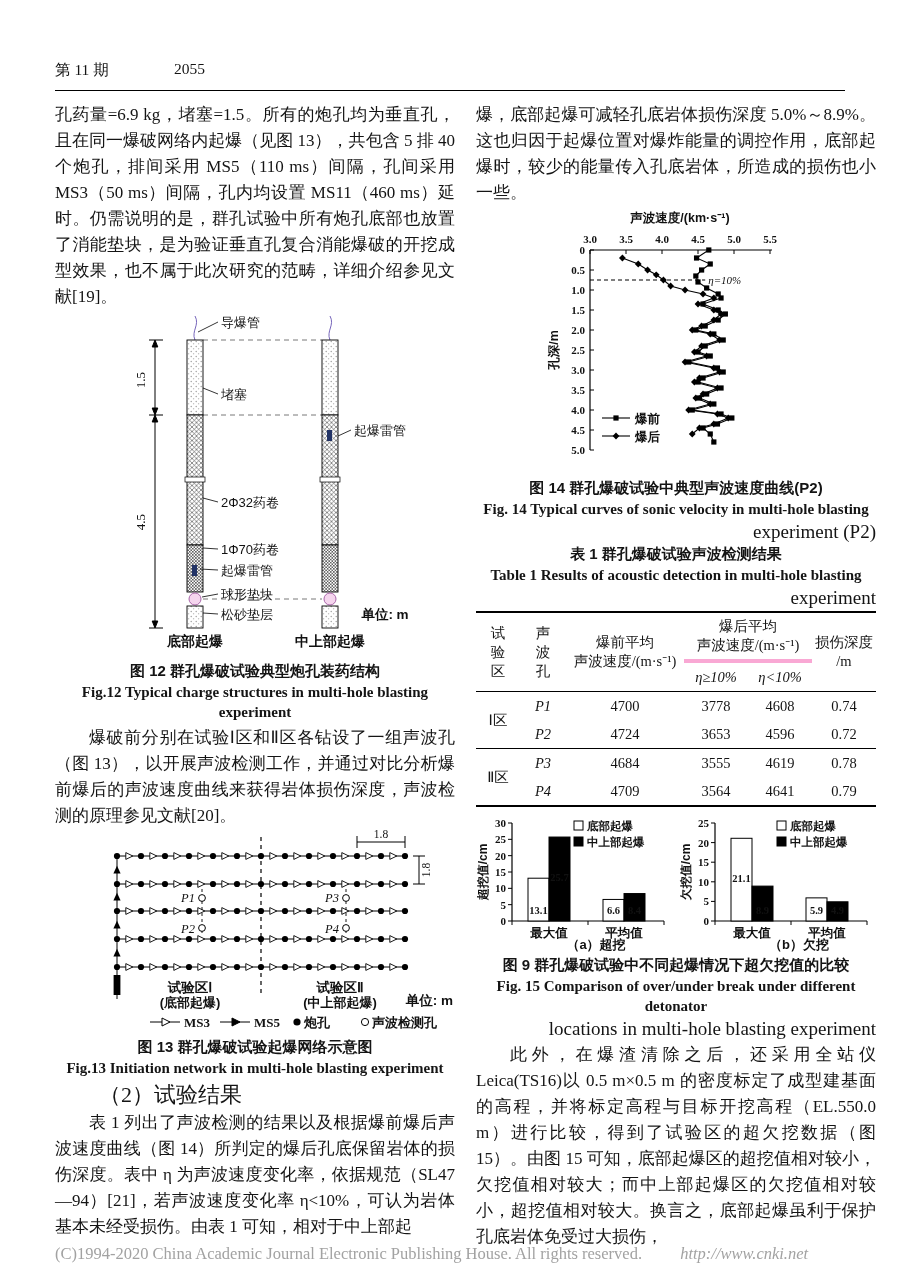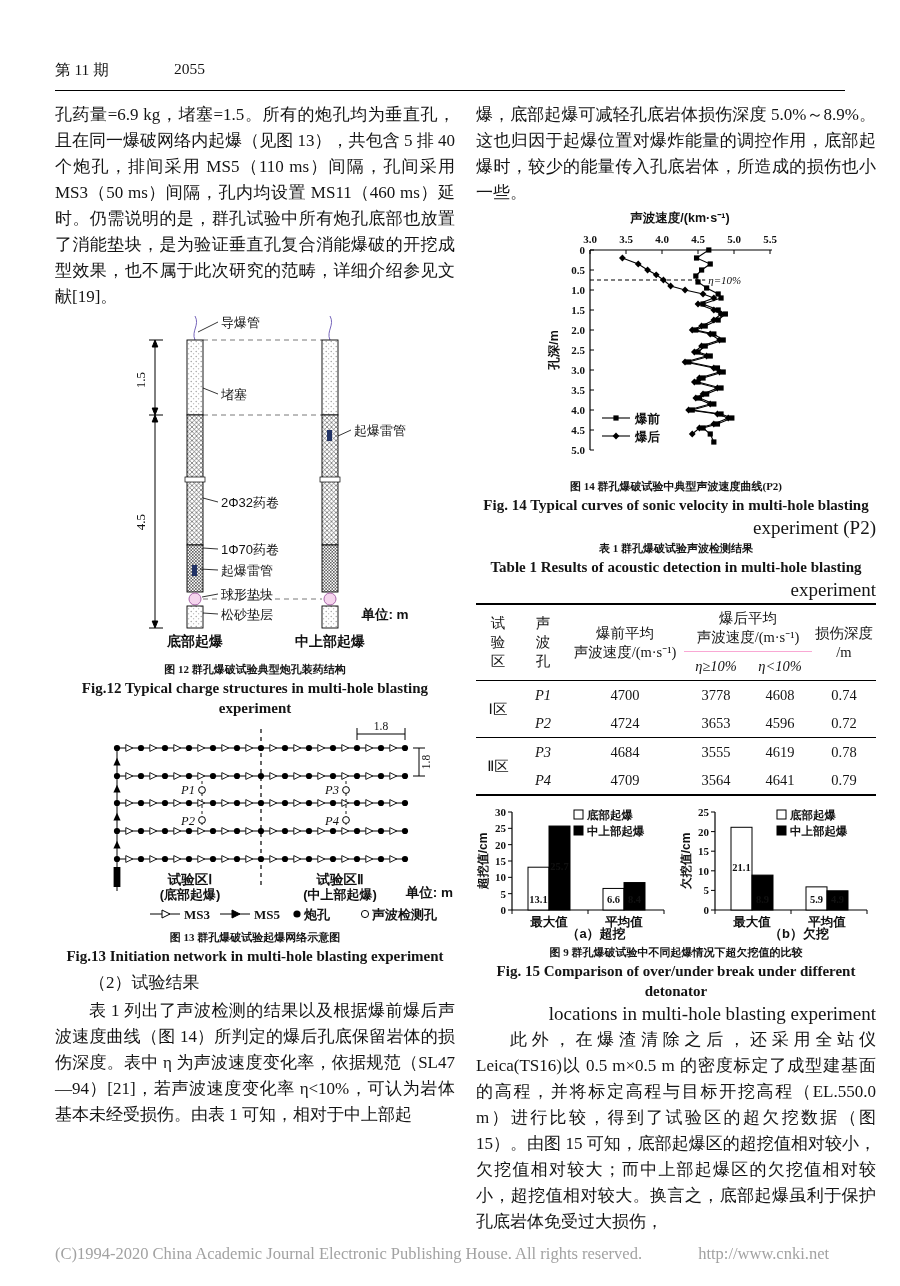--- a/index.html
+++ b/index.html
@@ -11,41 +11,41 @@
   .hdr-title{flex:1;text-align:center;letter-spacing:.3px;}
   .hdr-page{width:60px;text-align:right;}
   .hdr-line{position:absolute;top:90px;left:55px;width:790px;border-top:1.5px solid #000;}
   
   .col{position:absolute;top:102px;width:400px;}
   #col-left{left:55px;}
   #col-right{left:476px;}
   p.body{font-size:17px;line-height:26px;text-align:justify;margin:0;}
   p.ind{text-indent:2em;}
   .figwrap{text-align:center;}
-  .cap-zh{font-family:Liberation Serif, serif;font-weight:bold;font-size:11px;text-align:center;margin:3px 0 1px;}
+  .cap-zh{font-family:Liberation Sans, sans-serif;font-weight:bold;font-size:15px;text-align:center;margin:3px 0 1px;}
   .cap-en{font-size:15px;text-align:center;margin:0 0 3px;line-height:20px;font-weight:bold;}
   .cap-en2{font-size:19px;text-align:right;margin:0 0 3px;line-height:20px;}
-  .heading{font-size:17px;line-height:27px;margin:2px 0;text-indent:2em;}
+  .heading{font-size:22px;line-height:27px;margin:2px 0;text-indent:2em;}
   
   table.t1{border-collapse:collapse;width:100%;font-size:14.5px;margin-top:3px;
            border-top:2px solid #000;border-bottom:2px solid #000;}
   .t1 th,.t1 td{padding:2px 1px;text-align:center;font-weight:normal;line-height:24px;}
   .t1 thead tr.subrow th{border-bottom:1.5px solid #000;}
   .t1 thead th.deep{border-bottom:1.5px solid #000;}
   .t1 .ml{white-space:pre-line;line-height:19px;padding-top:4px;padding-bottom:4px;}
-  .t1 .postspan{border-bottom:1px solid #f9a8d4;}
+  .t1 .postspan{border-bottom:4px solid #f9a8d4;}
   .t1 tr.sep td{border-top:1.5px solid #000;}
   .t1 .it{font-style:italic;}
   svg text{font-family:"Liberation Serif",serif;fill:#111;}
   svg text.zh{font-family:"Liberation Sans",sans-serif;}
   svg text.zhb{font-family:"Liberation Sans",sans-serif;font-weight:bold;}
   .fig15row{display:flex;justify-content:space-between;margin-top:4px;}
   
   .footer{position:absolute;left:55px;bottom:22px;width:790px;color:#a2a2a2;font-size:16.5px;}
-  .footer .url{margin-left:52px;}
+  .footer .url{margin-left:34px;font-style:italic;}
 </style>
 </head>
 <body>
 
 <div id="page">
 
   <div class="hdr-row">
     <span class="hdr-issue">第 11 期</span>
     <span class="hdr-page">2055</span>
   </div>
@@ -134,20 +134,21 @@
         <text x="146" y="289" font-size="13" class="zh">球形垫块</text>
         <text x="146" y="309" font-size="13" class="zh">松砂垫层</text>
         <text x="310" y="309" font-size="13.5" class="zhb" text-anchor="middle">单位: m</text>
         <text x="120" y="336" font-size="14" class="zhb" text-anchor="middle">底部起爆</text>
         <text x="255" y="336" font-size="14" class="zhb" text-anchor="middle">中上部起爆</text>
       </svg>
       <div class="cap-zh">图 12 群孔爆破试验典型炮孔装药结构</div>
       <div class="cap-en">Fig.12 Typical charge structures in multi-hole blasting experiment</div>
     </div>
 
+    <p class="body ind">爆破前分别在试验Ⅰ区和Ⅱ区各钻设了一组声波孔（图 13），以开展声波检测工作，并通过对比分析爆前爆后的声波速度曲线来获得岩体损伤深度，声波检测的原理参见文献[20]。</p>
 
     <div class="figwrap">
       <svg width="400" height="202" viewBox="0 0 400 202">
         <g id="f13rows">
             <line x1="60" y1="27" x2="350" y2="27" stroke="#000" stroke-width="1"></line>
             <circle cx="62" cy="27" r="3.1" fill="#000"></circle>
             <circle cx="86" cy="27" r="3.1" fill="#000"></circle>
             <circle cx="110" cy="27" r="3.1" fill="#000"></circle>
             <circle cx="134" cy="27" r="3.1" fill="#000"></circle>
             <circle cx="158" cy="27" r="3.1" fill="#000"></circle>

